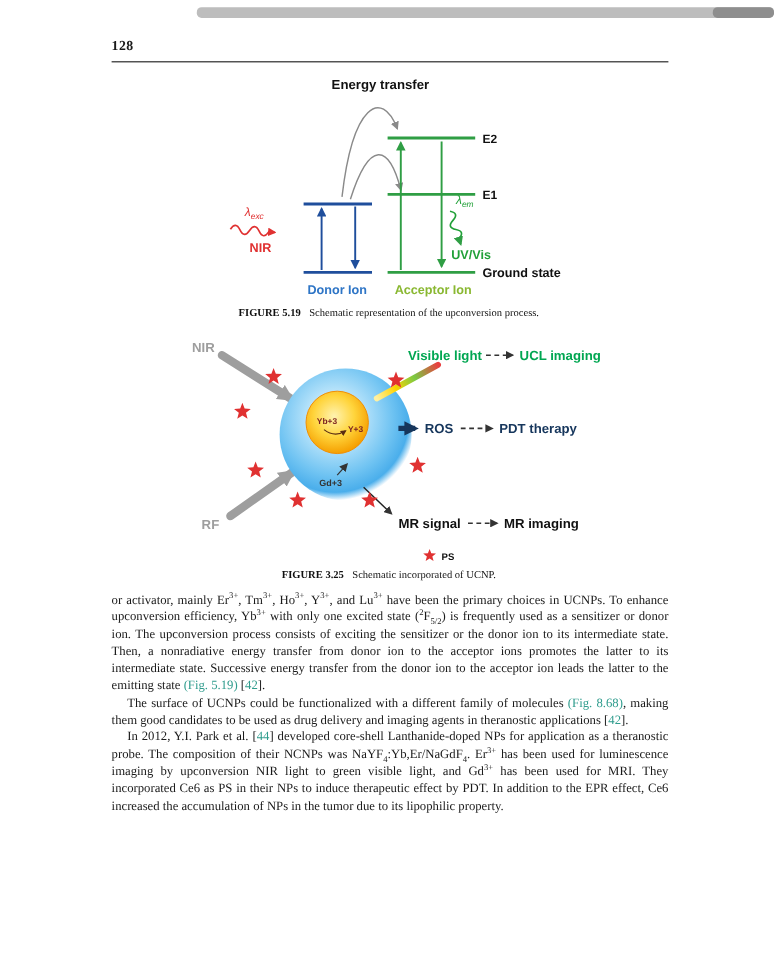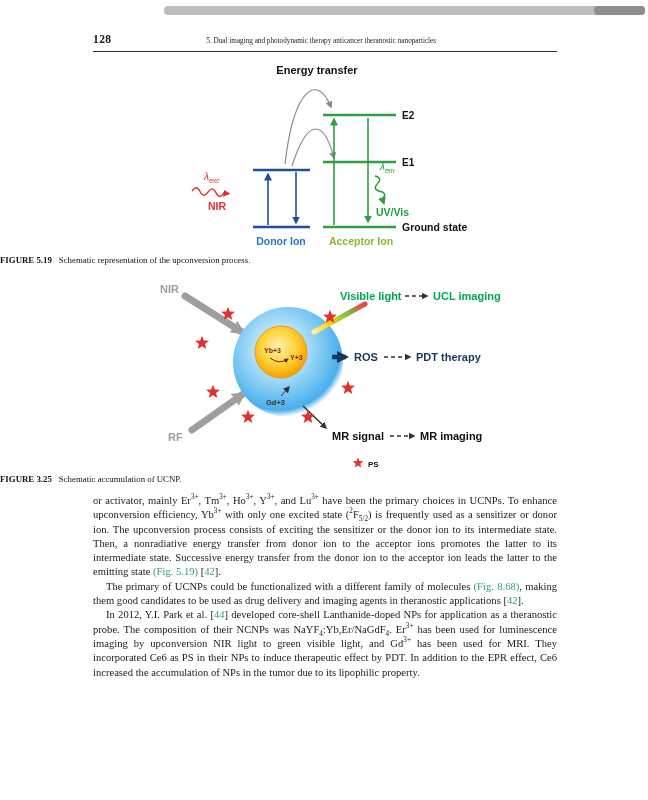--- a/index.html
+++ b/index.html
@@ -1,47 +1,46 @@
 <!DOCTYPE html>
 <html><head>
 <meta charset="utf-8">
 <style>
   *{box-sizing:border-box;margin:0;padding:0}
   html,body{width:648px;height:800px;background:#ffffff}
   body{font-family:"Liberation Serif",serif;color:#1a1a1a;position:relative;overflow:hidden}
   .abs{position:absolute}
   .scroll-track{top:6px;left:164px;width:481px;height:9px;background:#bdbdbd;border-radius:4px}
   .scroll-thumb{top:6px;left:594px;width:51px;height:9px;background:#8e8e8e;border-radius:4px}
-  .header{top:33px;left:93px;width:464px;display:flex;align-items:flex-end;border-bottom:1.5px solid #2b2b2b;padding-bottom:6px}
+  .header{top:33px;left:93px;width:464px;display:flex;align-items:flex-start;border-bottom:1.5px solid #2b2b2b;padding-bottom:6px}
   .pagenum{font-size:11.5px;font-weight:bold;letter-spacing:.4px}
   .runtitle{flex:1;text-align:center;font-size:7.2px;color:#222}
   .hspacer{width:26px}
   .fig19{top:58px;left:118px}
   .fig20{top:280px;left:118px}
-  .caption{left:0;width:648px;text-align:left;font-size:8.8px;color:#111}
+  .caption{left:0;width:648px;text-align:center;font-size:8.8px;color:#111}
   .caption .cap-label{font-weight:bold;margin-right:7px}
   .cap19{top:255px}
   .cap20{top:474px}
   .bodytext{top:494px;left:93px;width:464px;font-size:10.6px;line-height:14.3px;text-align:justify}
   .bodytext p{margin:0}
   .bodytext p.indent{text-indent:13px}
   sup{font-size:7.2px;vertical-align:super;line-height:0}
   sub{font-size:7.2px;vertical-align:sub;line-height:0}
   .cite{color:#2f9c8d}
   svg text{font-family:"Liberation Sans",sans-serif}
 </style>
 </head>
 <body>
 
 <div class="abs scroll-track"></div>
 <div class="abs scroll-thumb"></div>
 
 <div class="abs header">
   <span class="pagenum">128</span>
-  <span class="runtitle">5. Dual imaging and photodynamic therapy anticancer theranostic nanoparticles</span>
   <span class="hspacer"></span>
 </div>
 
 <svg class="abs fig19" width="440" height="196" viewBox="0 0 440 196">
   <defs>
     <marker id="f19-gray" markerUnits="userSpaceOnUse" markerWidth="7" markerHeight="7" refX="5.5" refY="3.5" orient="auto">
         <path d="M0,0L7,3.5L0,7Z" fill="#8a8a8a"></path>
       </marker>
     <marker id="f19-navy" markerUnits="userSpaceOnUse" markerWidth="8" markerHeight="8" refX="6.5" refY="4" orient="auto">
         <path d="M0,0L8,4L0,8Z" fill="#1f4e9c"></path>
@@ -157,20 +156,20 @@
   <use href="#f20-star" transform="translate(130,137) scale(1.05)" fill="#e03131"></use>
   <use href="#f20-star" transform="translate(190,137) scale(1.05)" fill="#e03131"></use>
   <use href="#f20-star" transform="translate(230,108) scale(1.05)" fill="#e03131"></use>
   <use href="#f20-star" transform="translate(212,37) scale(1.05)" fill="#e03131"></use>
 
   <use href="#f20-star" transform="translate(240,183) scale(0.8)" fill="#e03131"></use>
   <text x="250" y="186.5" font-size="8" font-weight="bold" fill="#111">PS</text>
 </svg>
 
 <div class="abs caption cap20">
-  <span class="cap-label">FIGURE 3.25</span><span>Schematic accumulation of UCNP.</span>
+  <span class="cap-label">FIGURE 3.25</span><span>Schematic incorporated of UCNP.</span>
 </div>
 
 <div class="abs bodytext">
   <p><span>or activator, mainly Er</span><sup>3+</sup><span>, Tm</span><sup>3+</sup><span>, Ho</span><sup>3+</sup><span>, Y</span><sup>3+</sup><span>, and Lu</span><sup>3+</sup><span> have been the primary choices in UCNPs. To enhance upconversion efficiency, Yb</span><sup>3+</sup><span> with only one excited state (</span><sup>2</sup><span>F</span><sub>5/2</sub><span>) is frequently used as a sensitizer or donor ion. The upconversion process consists of exciting the sensitizer or the donor ion to its intermediate state. Then, a nonradiative energy transfer from donor ion to the acceptor ions promotes the latter to its intermediate state. Successive energy transfer from the donor ion to the acceptor ion leads the latter to the emitting state </span><span class="cite">(Fig. 5.19)</span><span> [</span><span class="cite">42</span><span>].</span></p>
-  <p class="indent"><span>The primary of UCNPs could be functionalized with a different family of molecules </span><span class="cite">(Fig. 8.68)</span><span>, making them good candidates to be used as drug delivery and imaging agents in theranostic applications [</span><span class="cite">42</span><span>].</span></p>
+  <p class="indent"><span>The surface of UCNPs could be functionalized with a different family of molecules </span><span class="cite">(Fig. 8.68)</span><span>, making them good candidates to be used as drug delivery and imaging agents in theranostic applications [</span><span class="cite">42</span><span>].</span></p>
   <p class="indent"><span>In 2012, Y.I. Park et al. [</span><span class="cite">44</span><span>] developed core-shell Lanthanide-doped NPs for application as a theranostic probe. The composition of their NCNPs was NaYF</span><sub>4</sub><span>:Yb,Er/NaGdF</span><sub>4</sub><span>. Er</span><sup>3+</sup><span> has been used for luminescence imaging by upconversion NIR light to green visible light, and Gd</span><sup>3+</sup><span> has been used for MRI. They incorporated Ce6 as PS in their NPs to induce therapeutic effect by PDT. In addition to the EPR effect, Ce6 increased the accumulation of NPs in the tumor due to its lipophilic property.</span></p>
 </div>
 
 </body></html>

